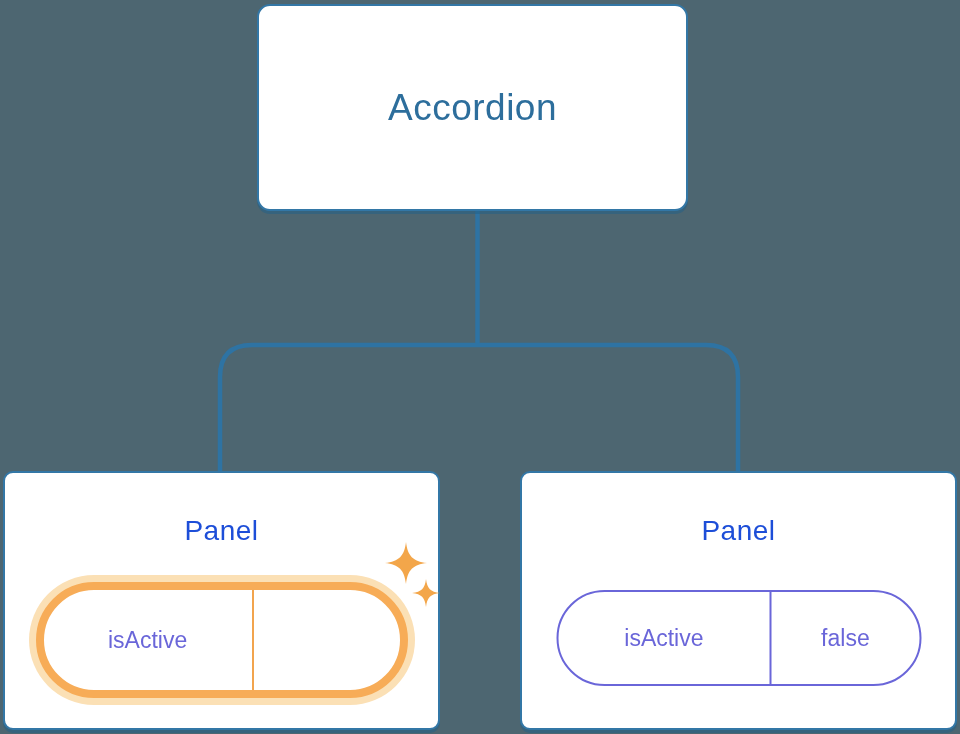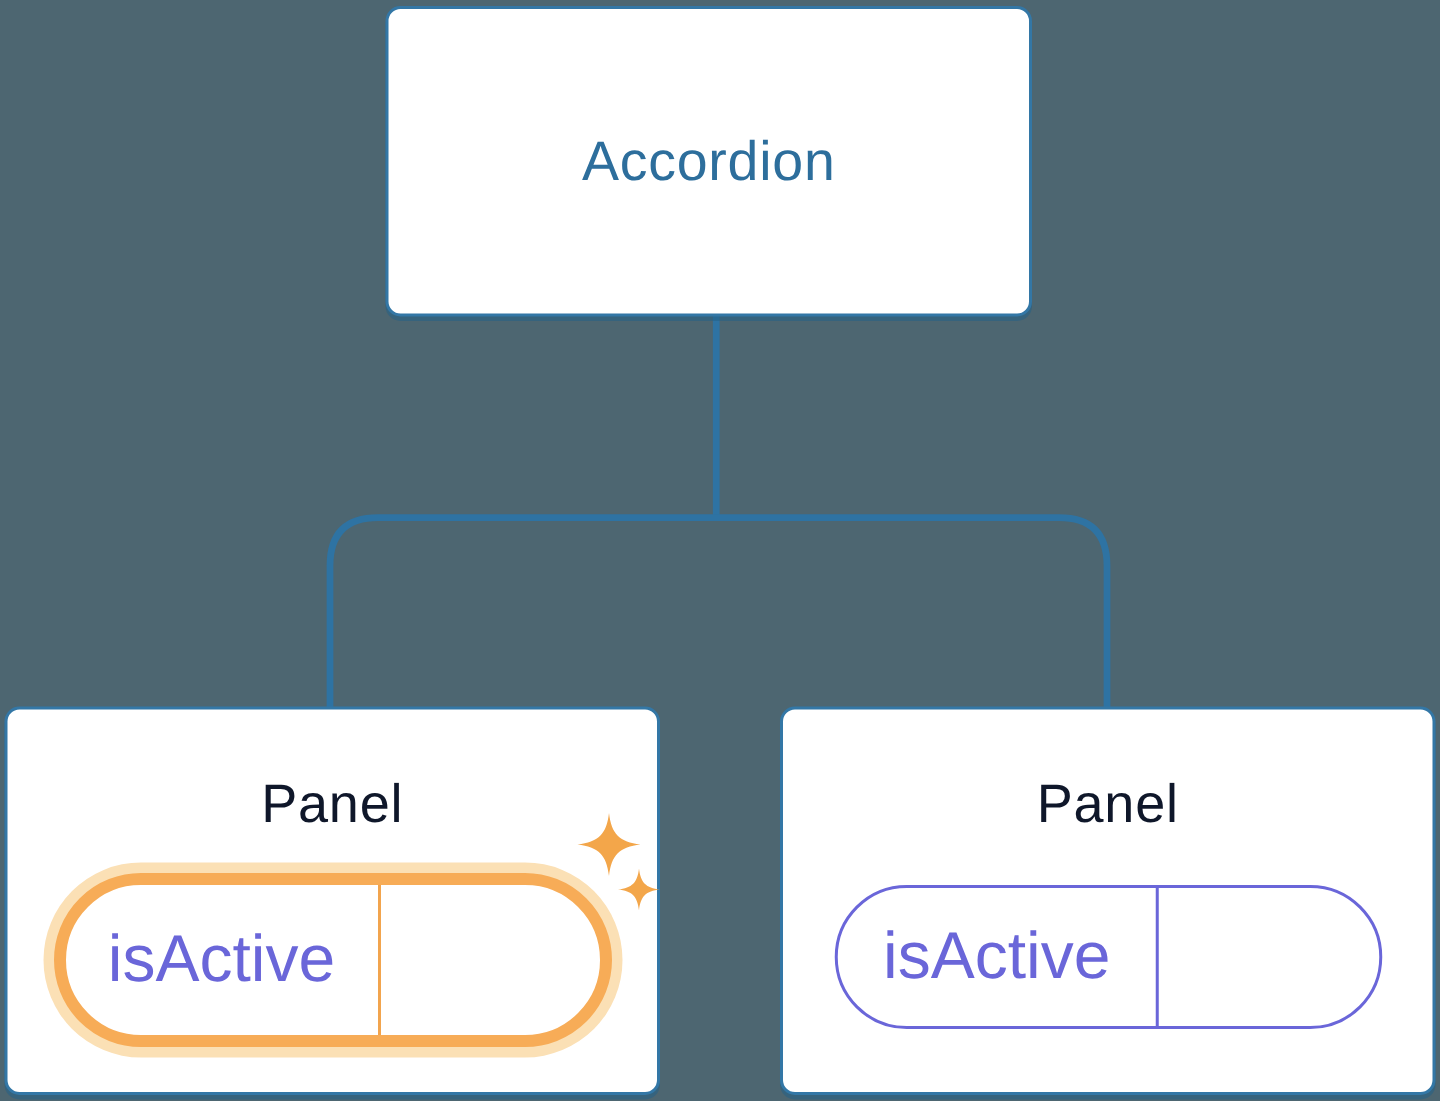--- a/index.html
+++ b/index.html
@@ -27,33 +27,34 @@
     border: 2px solid #3377a6;
     border-radius: 10px;
     box-shadow: 0 3px 0 rgba(36, 96, 134, 0.55);
     box-sizing: content-box;
   }
   .node-title {
     position: absolute;
     left: 0;
     right: 0;
     text-align: center;
-    font-size: 36px;
+    font-size: 28px;
     font-weight: 500;
-    color: #0f172a;
+    color: #1d4ed8;
     letter-spacing: 0.5px;
   }
   #accordion-node {
     left: 257px;
     top: 4px;
     width: 427px;
     height: 203px;
     display: flex;
     align-items: center;
     justify-content: center;
+    border-radius: 13px;
   }
   #accordion-node .root-title {
     font-size: 37px;
     font-weight: 500;
     color: #2d6e9c;
     letter-spacing: 0.5px;
   }
   #panel-node-left {
     left: 3px;
     top: 471px;
@@ -90,21 +91,21 @@
     top: 117px;
     width: 365px;
     height: 96px;
     border: 2px solid #6a66d9;
     border-radius: 60px;
   }
   .pill-cell {
     display: flex;
     align-items: center;
     justify-content: center;
-    font-size: 44px;
+    font-size: 23px;
     color: #6a66d9;
   }
   .prop-pill.active .cell-name  { width: 58.5%; }
   .prop-pill.active .cell-value { width: 41.5%; }
   .prop-pill.inactive .cell-name  { width: 59%; }
   .prop-pill.inactive .cell-value { width: 41%; }
   .pill-divider {
     width: 2px;
     flex: none;
     align-self: stretch;
@@ -148,14 +149,15 @@
     <path fill="#f3a64a" d="M46 44 C47.1 53.5 50.5 56.9 60 58 C50.5 59.1 47.1 62.5 46 72 C44.9 62.5 41.5 59.1 32 58 C41.5 56.9 44.9 53.5 46 44 Z"></path>
   </svg>
 </div>
 
 <div class="node" id="panel-node-right">
   <div class="node-title panel-title">Panel</div>
 
   <div class="prop-pill inactive">
     <div class="pill-cell cell-name">isActive</div>
     <div class="pill-divider"></div>
+    <div class="pill-cell cell-value">false</div>
   </div>
 </div>
 
 </body></html>

